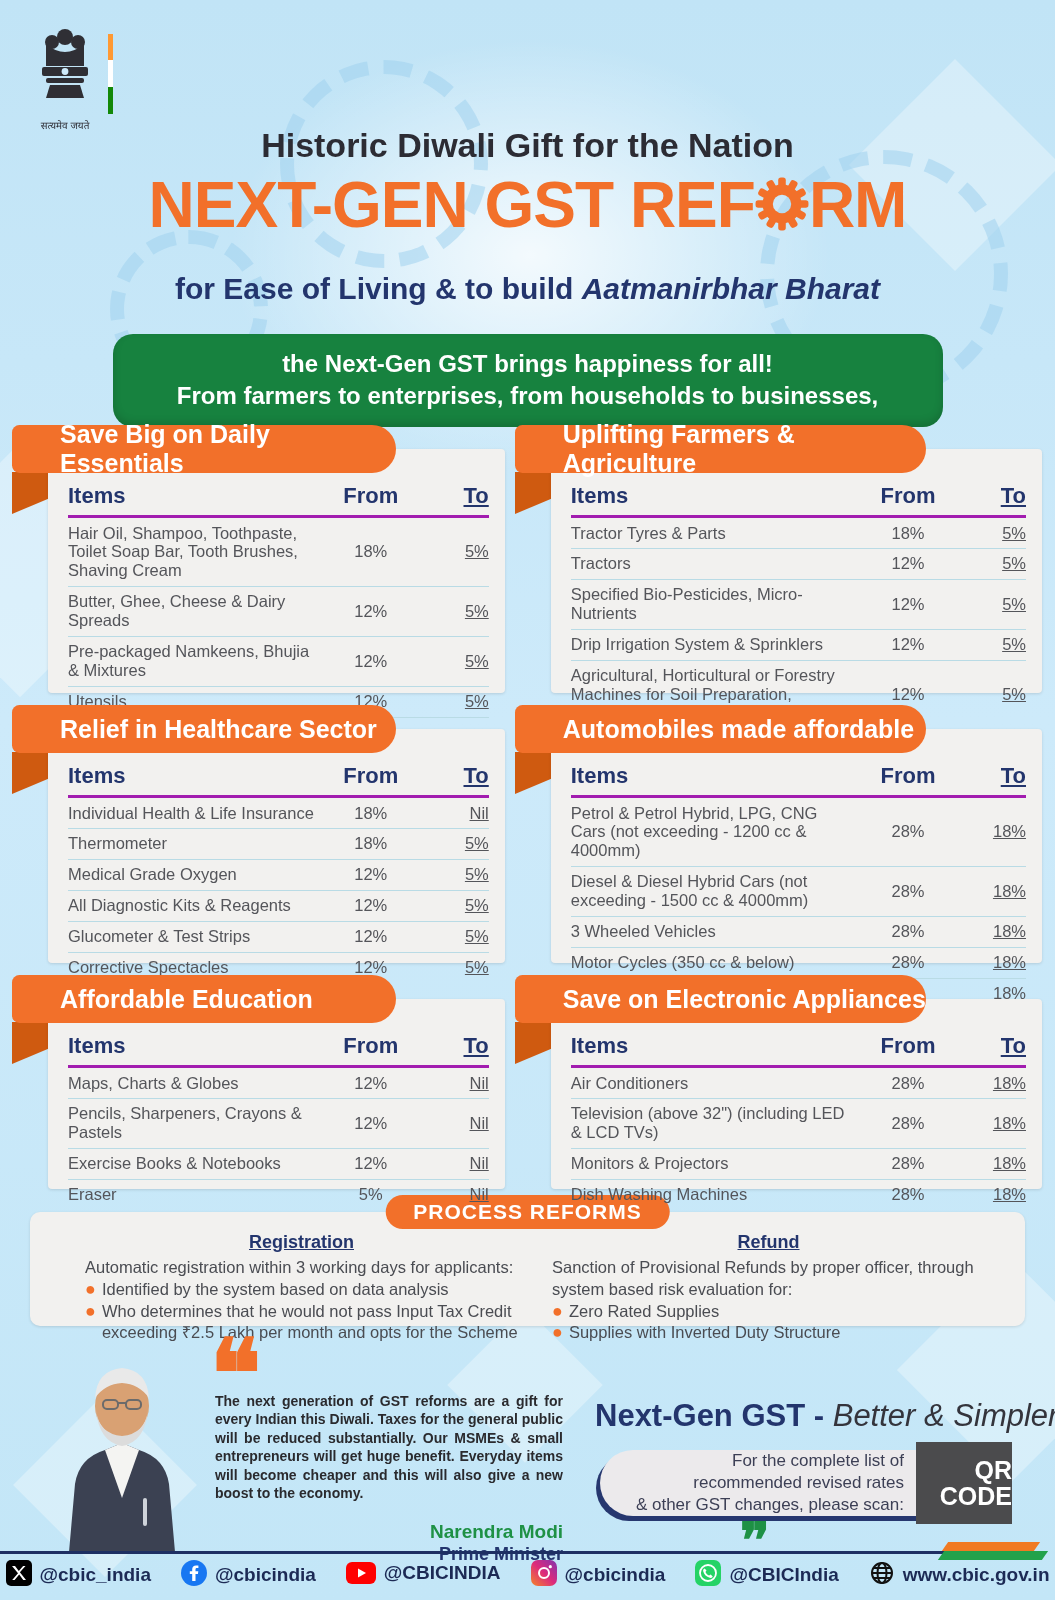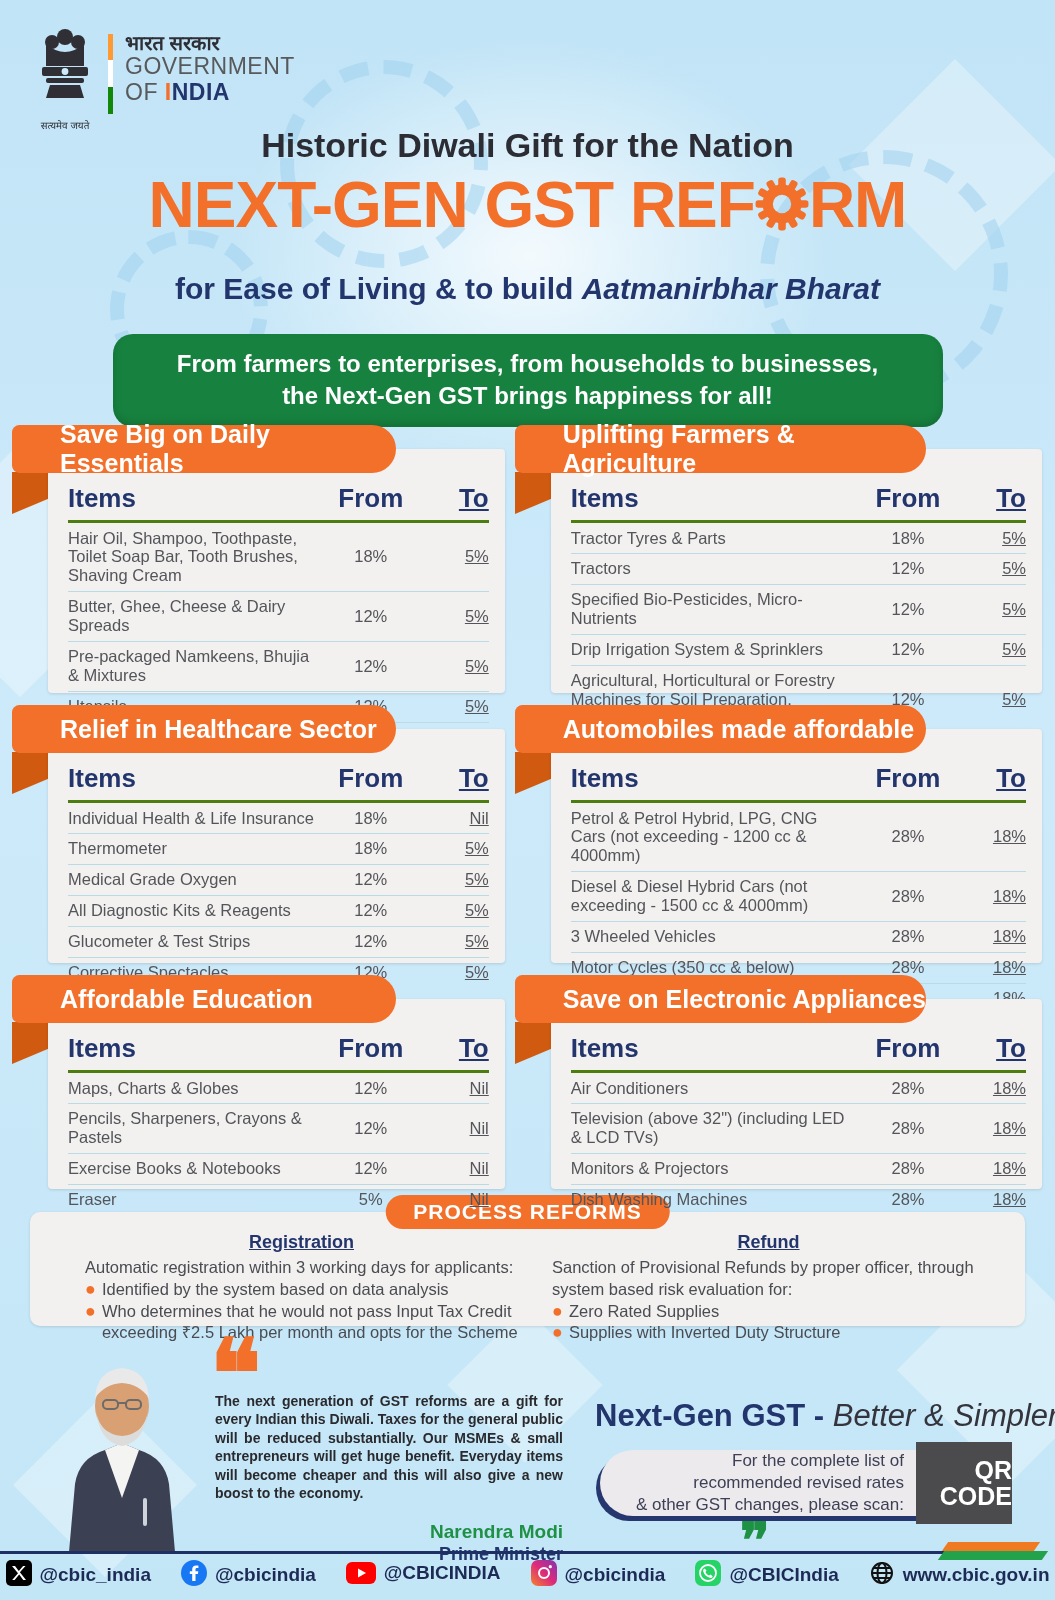--- a/index.html
+++ b/index.html
@@ -40,22 +40,22 @@
      column-gap:10px;row-gap:12px;}
   .card{position:relative;}
   .ribbon{position:absolute;left:0;top:0;height:48px;width:78%;background:#F2702A;
      border-radius:8px 26px 26px 8px;display:flex;align-items:center;z-index:2;
      padding-left:48px;color:#fff;font-size:25px;font-weight:bold;box-sizing:border-box;}
   .fold{position:absolute;left:0;top:47px;width:0;height:0;z-index:0;
      border-top:42px solid #cf5a10;border-right:100px solid transparent;}
   .panel{position:absolute;left:36px;right:0;top:24px;bottom:0;background:#F2F1EF;
      border-radius:4px;z-index:1;box-shadow:0 1px 3px rgba(0,0,0,.12);
      padding:34px 16px 6px 20px;box-sizing:border-box;}
-  .thead{display:flex;align-items:flex-end;font-size:26px;font-weight:bold;color:#23356D;
-     border-bottom:3px solid #4d7c0f;padding-bottom:6px;}
+  .thead{display:flex;align-items:flex-end;font-size:22px;font-weight:bold;color:#23356D;
+     border-bottom:3px solid #a21caf;padding-bottom:6px;}
   .c-item{flex:1;padding-right:8px;}
   .c-from{width:92px;text-align:center;flex-shrink:0;}
   .c-to{width:72px;text-align:right;flex-shrink:0;text-decoration:underline;}
   .trow{display:flex;align-items:center;font-size:16.5px;color:#54555A;
      padding:5.5px 0;border-bottom:1px solid #b9dbe5;line-height:1.15;}
   .trow:last-child{border-bottom:none;}
   
   .process{position:absolute;top:1212px;left:30px;right:30px;height:114px;
      background:#F2F1EF;border-radius:10px;box-shadow:0 1px 3px rgba(0,0,0,.12);}
   .process-badge{position:absolute;top:-17px;left:50%;transform:translateX(-50%);
@@ -128,25 +128,20 @@
           <path d="M12,18 Q31,34 50,18 L50,40 L12,40 Z"></path>
           <rect x="8" y="41" width="46" height="9" rx="2"></rect>
           <circle cx="31" cy="45.5" r="3.4" fill="#cdeafa"></circle>
           <rect x="12" y="52" width="38" height="5" rx="2"></rect>
           <path d="M16,59 L46,59 L50,72 L12,72 Z"></path>
         </g>
       </svg>
       <div class="satyamev">सत्यमेव जयते</div>
     </div>
     <div class="tricolor-bar"></div>
-    <div class="gov-text">
-      <div class="gov-hindi">भारत सरकार</div>
-      <div class="gov-l1">GOVERNMENT</div>
-      <div class="gov-l2"><span>OF </span><span class="i-or">I</span><span class="i-nv">NDIA</span></div>
-    </div>
   </div>
 
   <div class="tagline">Historic Diwali Gift for the Nation</div>
   <div class="big-title"><span>NEXT-GEN GST REF</span><span class="gear-o"><svg width="54" height="54" viewBox="0 0 100 100">
           <defs>
             <mask id="gm">
               <rect width="100" height="100" fill="black"></rect>
               <g fill="white">
                 <circle cx="50" cy="50" r="36"></circle>
                 <g>
@@ -159,22 +154,22 @@
                 </g>
               </g>
               <circle cx="50" cy="50" r="17" fill="black"></circle>
             </mask>
           </defs>
           <rect width="100" height="100" fill="#F2702A" mask="url(#gm)"></rect>
         </svg></span><span>RM</span></div>
   <div class="subtitle"><span>for Ease of Living &amp; to build </span><span class="ital">Aatmanirbhar Bharat</span></div>
 
   <div class="banner">
+    <div>the Next-Gen GST brings happiness for all!</div>
     <div>From farmers to enterprises, from households to businesses,</div>
-    <div>the Next-Gen GST brings happiness for all!</div>
   </div>
 
   <div class="cards">
 
     <div class="card">
       <div class="fold"></div>
       <div class="ribbon">
           <span>Save Big on Daily Essentials</span>
         </div>
       <div class="panel">

